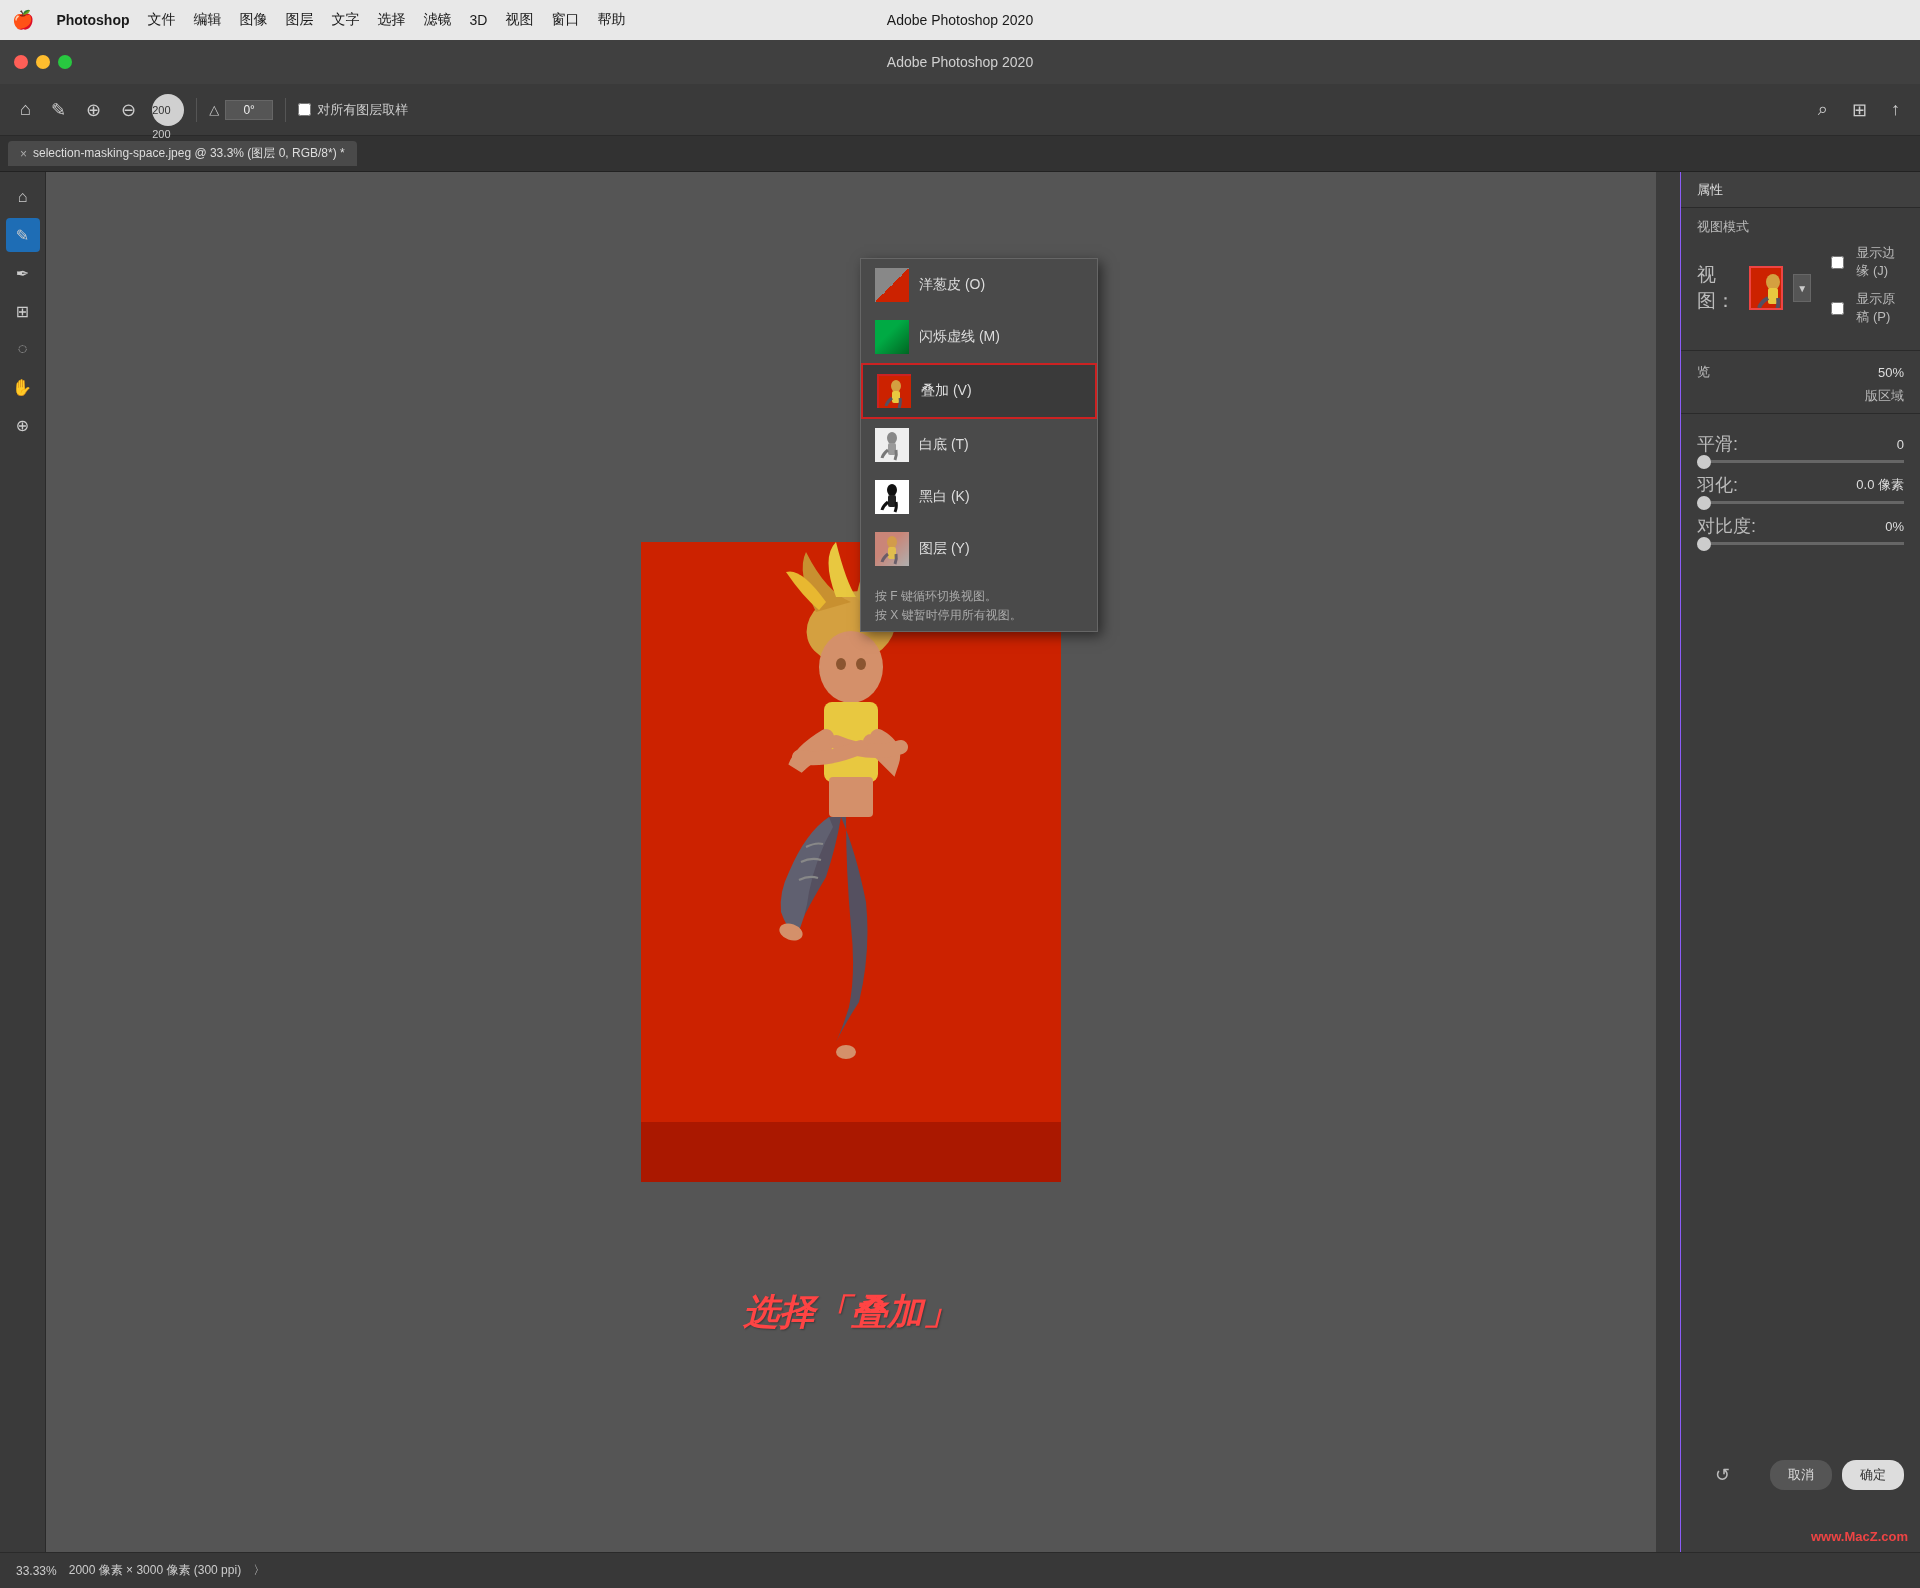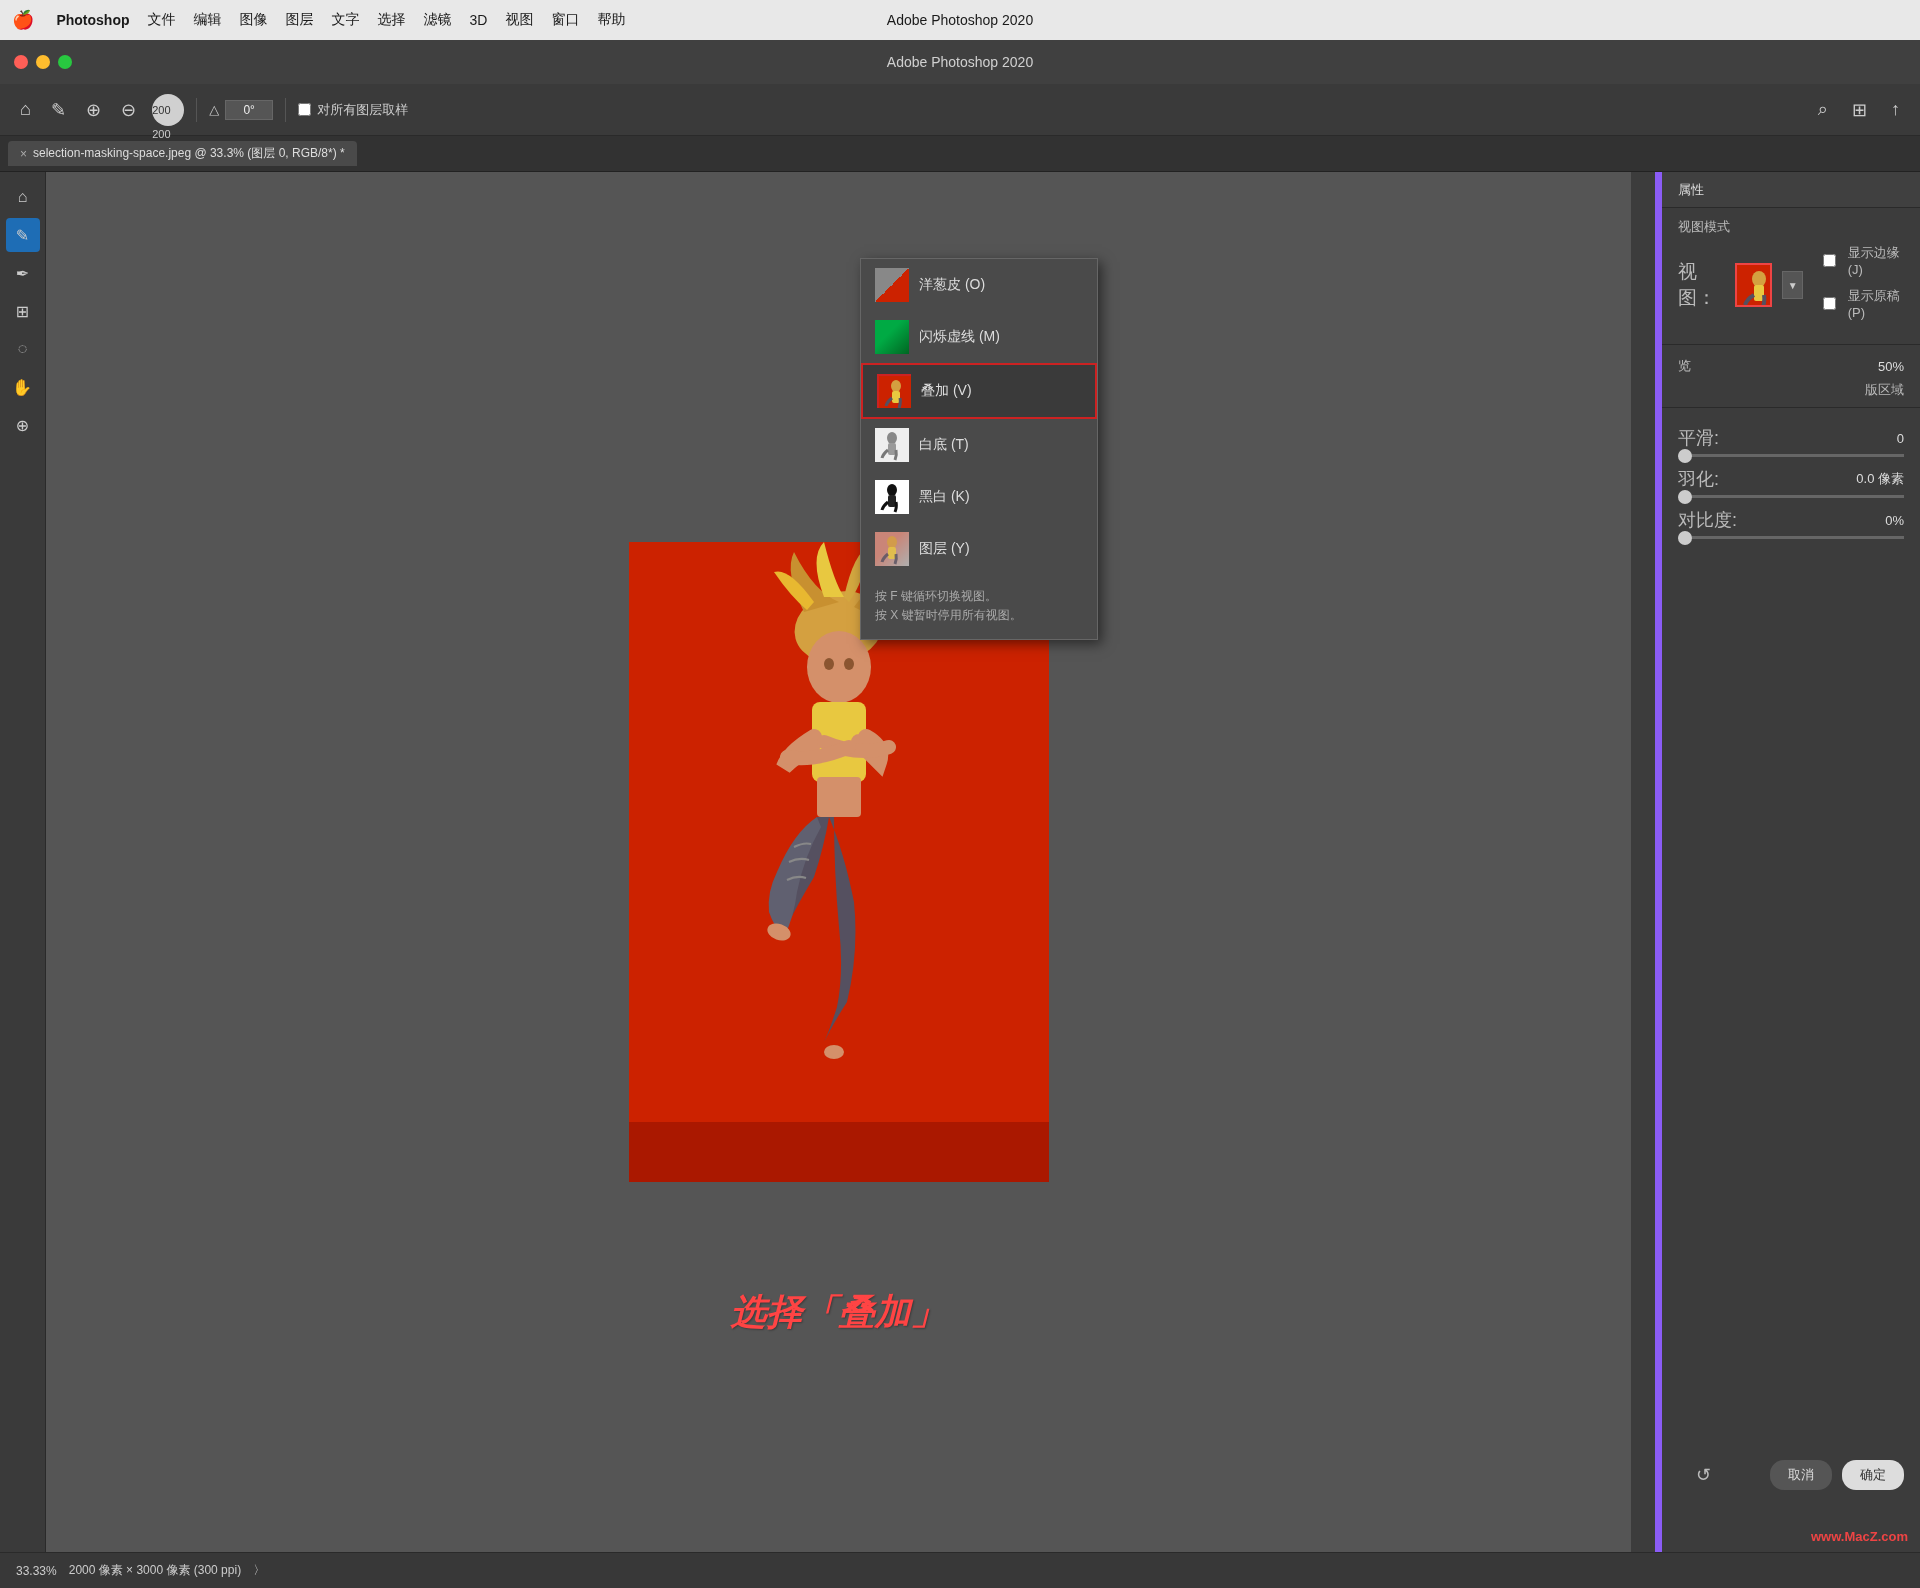--- a/index.html
+++ b/index.html
@@ -234,23 +234,23 @@
       color: #ccc;
       border-top: 1px solid #2a2a2a;
       position: absolute;
       bottom: 0;
       left: 0;
       right: 0;
     }
 
     
     .right-panel {
-      width: 265px;
+      width: 240px;
       background: #3c3c3c;
-      border-left: 7px solid #8b5cf6;
+      border-left: 1px solid #8b5cf6;
       position: relative;
       margin-left: 24px;
     }
     .panel-header {
       height: 36px;
       background: #404040;
       display: flex;
       align-items: center;
       padding: 0 16px;
       font-size: 13px;
@@ -363,21 +363,21 @@
       width: 100%;
       height: 100%;
     }
     .thumb-dancer-7 {
       background: linear-gradient(135deg, #cc2200 40%, rgba(200,200,200,0.5) 100%);
       width: 100%;
       height: 100%;
     }
 
     .dropdown-hint {
-      padding: 12px 14px 14px;
+      padding: 12px 14px 6px;
       font-size: 12px;
       color: #aaa;
       line-height: 1.6;
     }
 
     
     .slider-section {
       padding: 10px 16px;
     }
     .slider-row {

